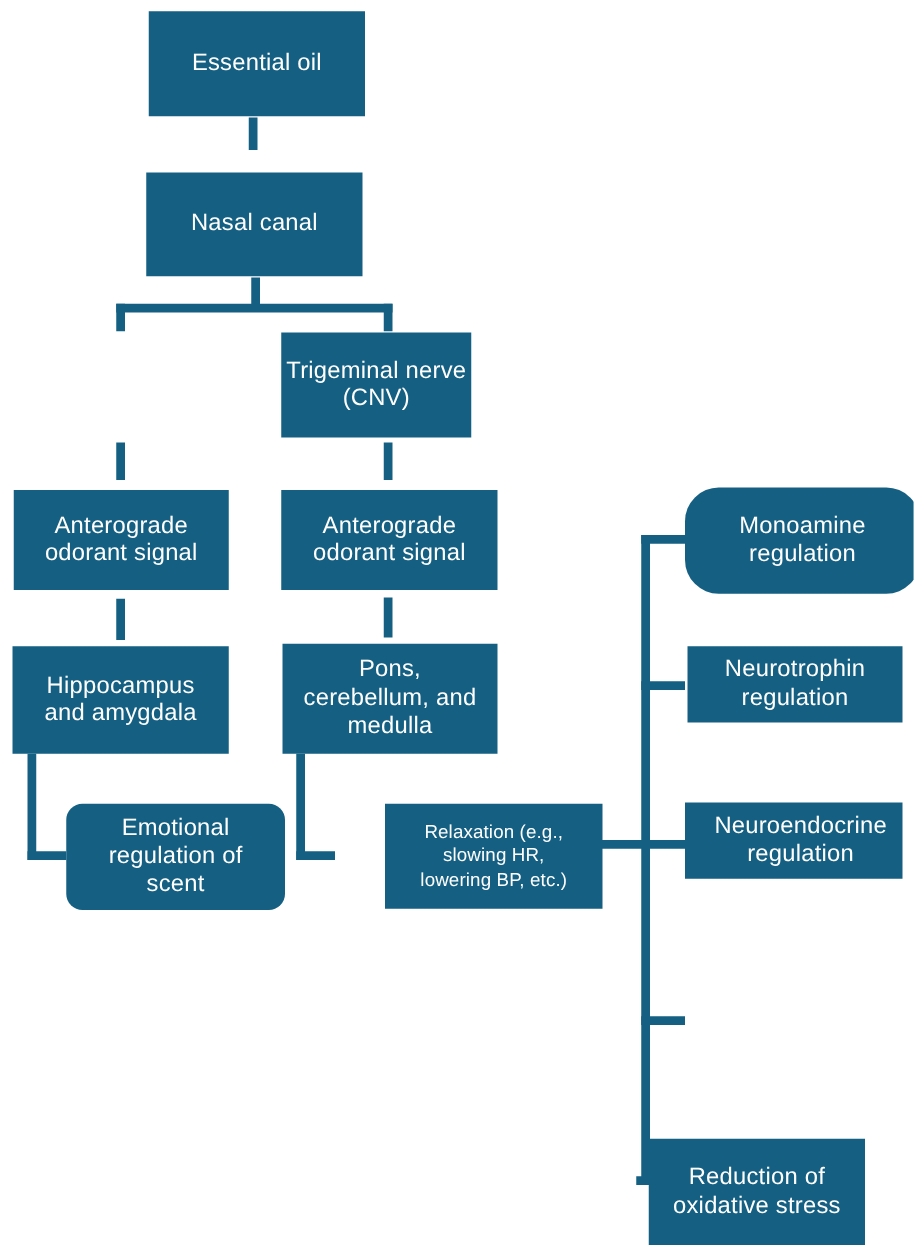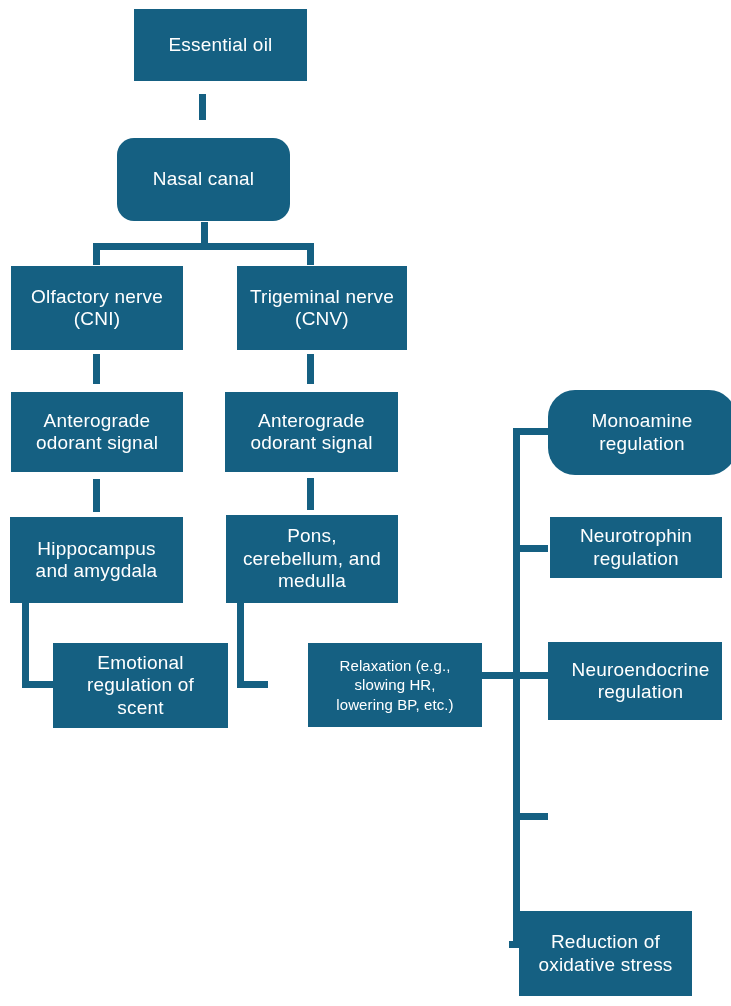--- a/index.html
+++ b/index.html
@@ -51,57 +51,55 @@
   <div class="conn" style="left:22px; top:681px; width:31px; height:7px;"></div>
   <div class="conn" style="left:237px; top:603px; width:7px; height:85px;"></div>
   <div class="conn" style="left:237px; top:681px; width:31px; height:7px;"></div>
   <div class="conn" style="left:442px; top:672px; width:106px; height:7px;"></div>
   <div class="conn" style="left:513px; top:428px; width:7px; height:520px;"></div>
   <div class="conn" style="left:513px; top:428px; width:35px; height:7px;"></div>
   <div class="conn" style="left:513px; top:545px; width:35px; height:7px;"></div>
   <div class="conn" style="left:513px; top:813px; width:35px; height:7px;"></div>
   <div class="conn" style="left:509px; top:941px; width:39px; height:7px;"></div>
 
-  <div class="node" style="left:134px; top:9px; width:173px; height:72px;text-align:right;">Essential oil</div>
+  <div class="node" style="left:119px; top:9px; width:173px; height:84px;text-align:right;">Essential oil</div>
 
-  <div class="node" style="left:117px; top:138px; width:173px; height:83px;border-radius:17px;">Nasal canal</div>
+  <div class="node" style="left:117px; top:138px; width:173px; height:83px;">Nasal canal</div>
 
-  <div class="node" style="left:11px; top:266px; width:172px; height:84px;">Olfactory nerve
-(CNI)</div>
 
-  <div class="node" style="left:225px; top:266px; width:170px; height:84px;margin-left:12px;">Trigeminal nerve
+  <div class="node" style="left:225px; top:266px; width:152px; height:84px;">Trigeminal nerve
 (CNV)</div>
 
   <div class="node" style="left:11px; top:392px; width:172px; height:80px;">Anterograde
 odorant signal</div>
 
   <div class="node" style="left:225px; top:392px; width:173px; height:80px;">Anterograde
 odorant signal</div>
 
   <div class="node" style="left:10px; top:517px; width:173px; height:86px;">Hippocampus
 and amygdala</div>
 
   <div class="node" style="left:226px; top:515px; width:172px; height:88px;">Pons,
 cerebellum, and
 medulla</div>
 
-  <div class="node" style="left:53px; top:643px; width:175px; height:85px;">Emotional
+  <div class="node" style="left:53px; top:643px; width:175px; height:85px;border-radius:13px;">Emotional
 regulation of
 scent</div>
 
   <div class="node small" style="left:268px; top:643px; width:174px; height:84px;">Relaxation (e.g.,
 slowing HR,
 lowering BP, etc.)</div>
 
   <div class="node" style="left:548px; top:390px; width:188px; height:85px;border-radius:27px;">Monoamine
 regulation</div>
 
   <div class="node" style="left:550px; top:517px; width:172px; height:61px;">Neurotrophin
 regulation</div>
 
-  <div class="node" style="left:548px; top:642px; width:174px; height:78px;padding-left:15px;">Neuroendocrine
+  <div class="node" style="left:548px; top:642px; width:174px; height:61px;padding-left:15px;">Neuroendocrine
 regulation</div>
 
 
   <div class="node" style="left:519px; top:911px; width:173px; height:85px;">Reduction of
 oxidative stress</div>
 
 </div>
 
 </body></html>

